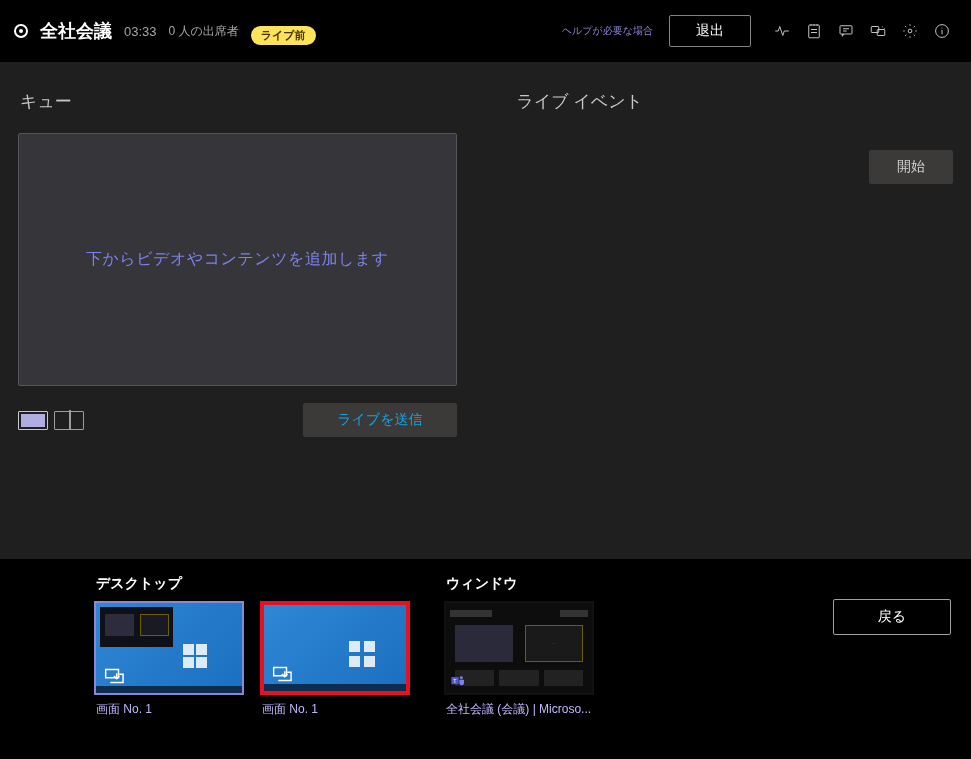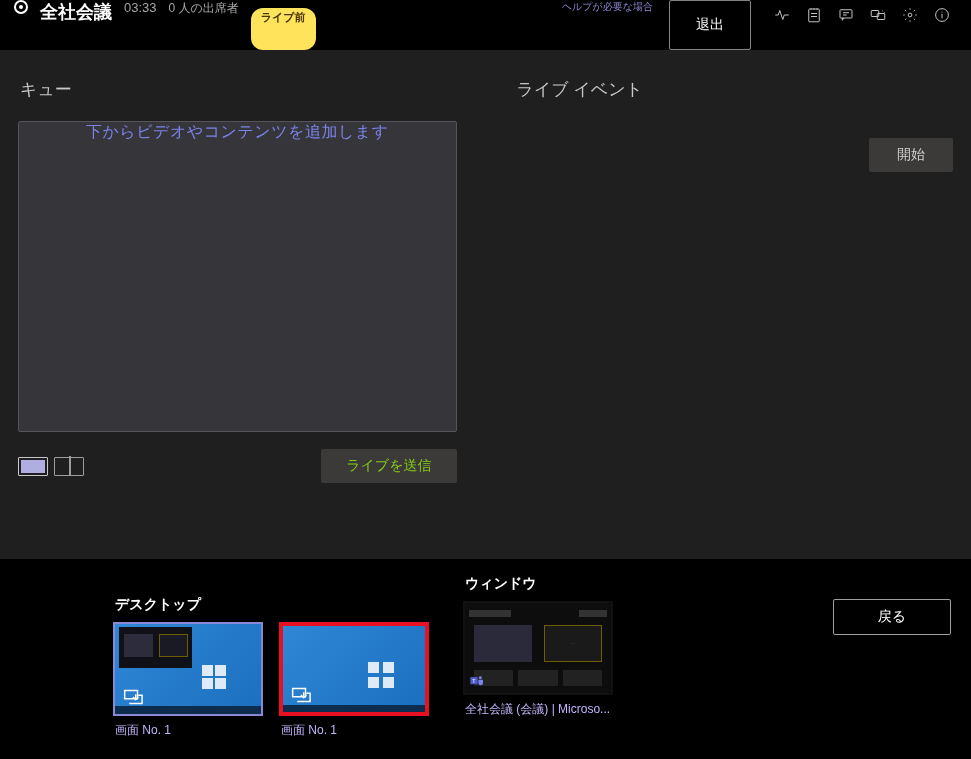--- a/index.html
+++ b/index.html
@@ -21,21 +21,21 @@
     --screen-blue-2:#1b6fbf;
   }
   *{box-sizing:border-box;font-family:"Segoe UI","Yu Gothic UI","Meiryo",sans-serif;}
   body{
     margin:0;width:971px;height:759px;background:var(--bg);color:var(--text);
     display:flex;flex-direction:column;overflow:hidden;
   }
 
   
   .topbar{
-    height:50px;display:flex;padding:0 14px;gap:12px;
+    height:62px;display:flex;align-items:center;padding:0 14px;gap:12px;
     background:var(--bg);font-size:14px;white-space:nowrap;
   }
   .rec-icon{width:14px;height:14px;border:2px solid #fff;border-radius:50%;position:relative;}
   .rec-icon::after{content:"";position:absolute;inset:3px;border-radius:50%;background:#fff;}
   .meeting-title{font-size:18px;font-weight:600;}
   .timer{color:var(--text-faded);font-size:13px;}
   .attendees{color:var(--text-faded);font-size:12px;}
   .live-badge{
     background:#ffe35a;color:#473300;font-size:11px;font-weight:700;
     padding:2px 10px;border-radius:12px;margin-top:8px;
@@ -50,21 +50,21 @@
   .top-icon{width:30px;height:30px;display:flex;align-items:center;justify-content:center;color:#c8c8c8;cursor:pointer;}
   .top-icon svg{width:18px;height:18px;stroke:#c8c8c8;fill:none;stroke-width:1.3;}
 
   
   .main{
     flex:1;display:flex;gap:58px;padding:28px 18px 0 18px;background:var(--panel);
   }
   .col{flex:1;display:flex;flex-direction:column;min-width:0;}
   .col-header{color:var(--text-muted);font-size:17px;margin:0 0 20px 2px;}
   .stage{
-    height:311px;border-radius:2px;display:flex;align-items:flex-start;justify-content:center;
+    height:253px;border-radius:2px;display:flex;align-items:center;justify-content:center;
     font-size:16px;position:relative;
   }
   .stage.queue{
     background:var(--queue-bg);border:1px solid #54545a;color:var(--queue-text);
     letter-spacing:0.5px;
   }
   .stage.live{
     background:#242424;border:2px solid var(--yellow-border);color:var(--text);
   }
   .stage.live span{color:#e0e0e0;font-size:15px;}
@@ -73,31 +73,31 @@
   .layout-toggle{display:flex;gap:6px;}
   .lt{
     width:30px;height:19px;border:1.5px solid #c8c8c8;position:relative;cursor:pointer;border-radius:1px;
   }
   .lt .fill{position:absolute;top:2px;bottom:2px;left:2px;background:#b0aee0;}
   .lt.single .fill{right:2px;}
   .lt.split{border-color:#9d9d9d;}
   .lt.split::after{content:"";position:absolute;top:-1.5px;bottom:-1.5px;left:50%;width:1.5px;background:#9d9d9d;}
   .under-spacer{flex:1;}
   .action-btn{
-    background:#3b3a39;border:none;color:#84cc16;padding:8px 25px;font-size:14px;
+    background:#3b3a39;border:none;color:#0ea5e9;padding:8px 34px;font-size:14px;
     border-radius:2px;cursor:pointer;
   }
   .action-btn.start{background:#3b3a39;color:#cfcfcf;padding:8px 28px;}
 
   
   .bottom{
     height:200px;background:#000;padding:16px 18px 0 18px;display:flex;gap:34px;
   }
   .src-group{display:flex;flex-direction:column;}
-  .src-group.indent{margin-left:95px;justify-content:center;}
+  .src-group.indent{margin-left:76px;}
   .src-header{color:#fff;font-size:14px;font-weight:600;margin:0 0 8px 2px;}
   .thumbs{display:flex;gap:16px;}
   .thumb-box{width:150px;cursor:pointer;}
   .thumb{
     width:150px;height:94px;border:2px solid transparent;position:relative;overflow:hidden;
     background:#111;
   }
   .thumb.sel-blue{border-color:#8c87d4;}
   .thumb.sel-red{border:4px solid var(--red);}
   .thumb .share-ico{

